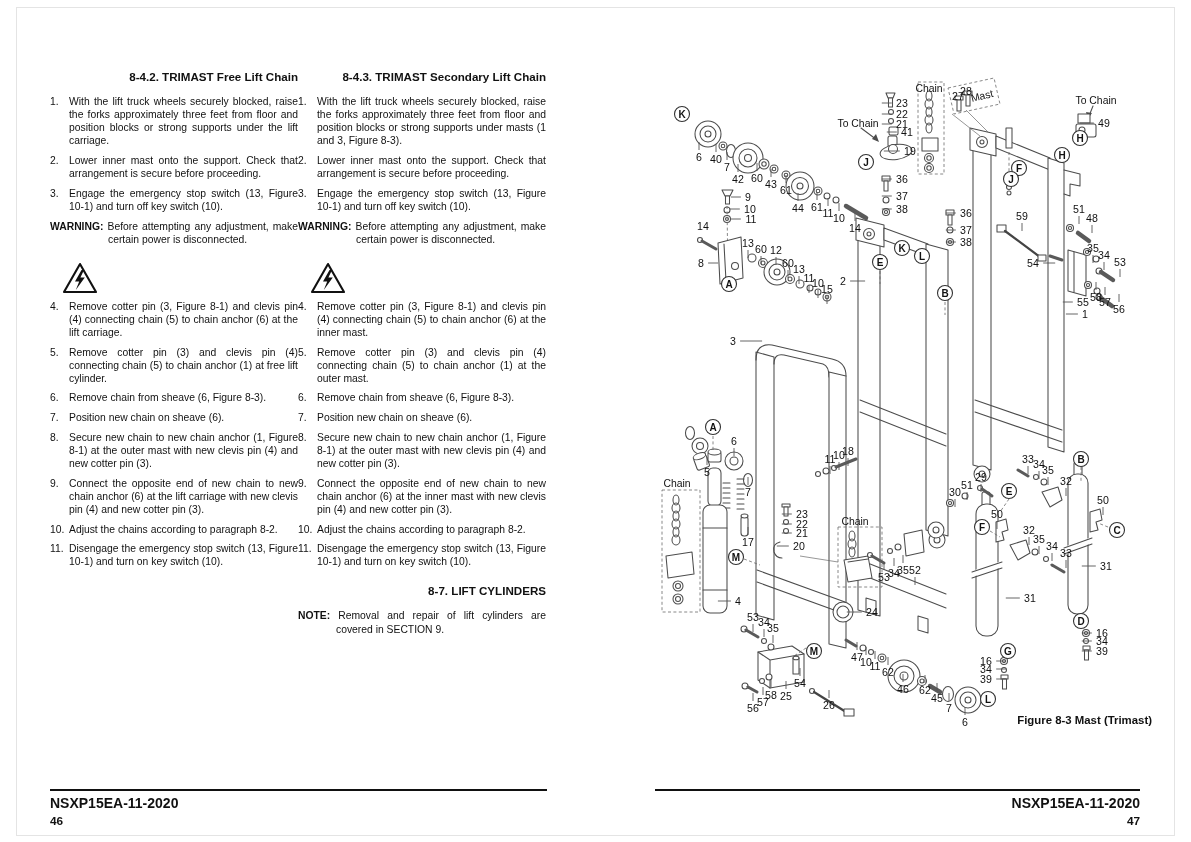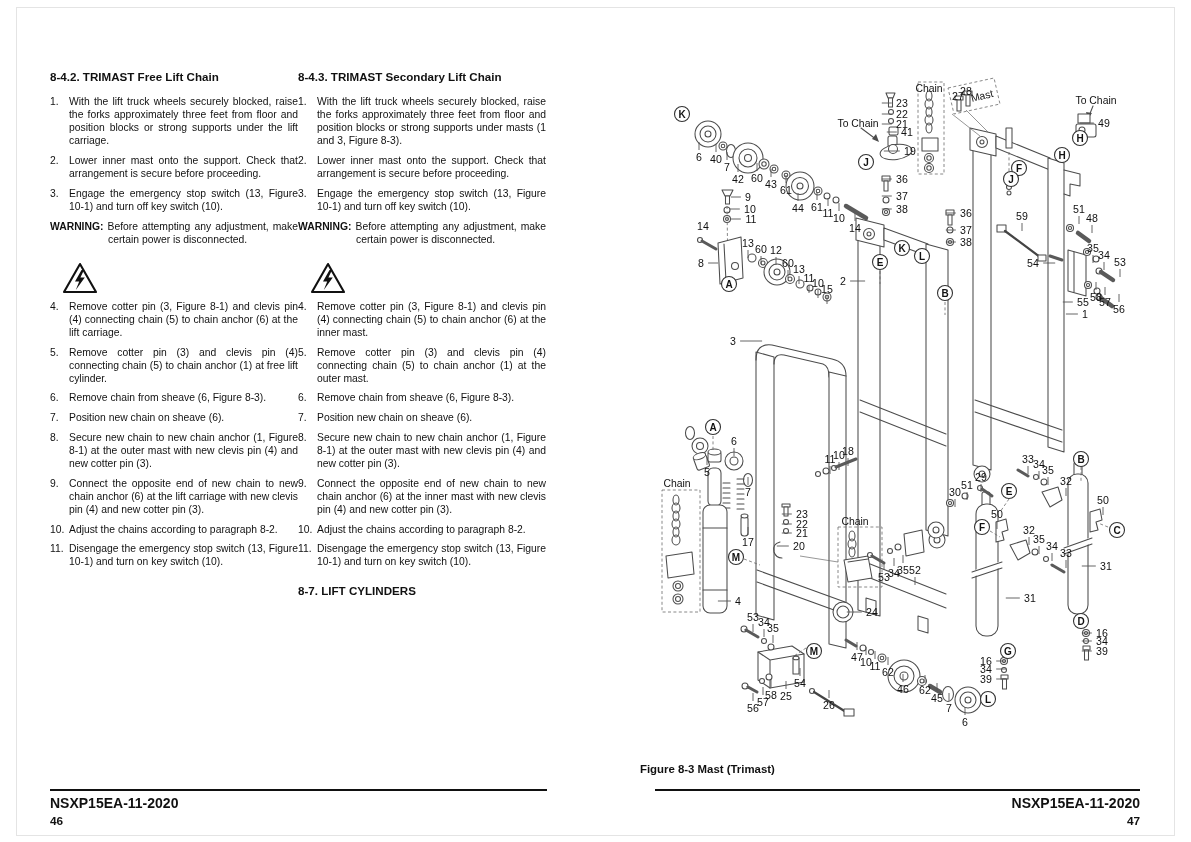--- a/index.html
+++ b/index.html
@@ -6,33 +6,33 @@
   body{
     width:1191px;height:842px;position:relative;overflow:hidden;
     background:#ffffff;color:#111;
     font-family:"Liberation Sans", sans-serif;
     -webkit-font-smoothing:antialiased;
   }
   .sheet-edge{position:absolute;left:16px;top:7px;right:16px;bottom:6px;border:1px solid #e4e4e4;pointer-events:none;}
   .col{position:absolute;top:70px;width:248px;font-size:10.35px;line-height:13.1px;text-align:justify;}
   #col1{left:50px;}
   #col2{left:298px;}
-  h2{font-size:11.6px;line-height:13px;margin:0 0 12px 0;font-weight:bold;text-align:left;}
+  h2{font-size:11.6px;line-height:13px;margin:0 0 12px 16px;font-weight:bold;text-align:right;}
   h2.mid{margin-top:16px;}
   .step{position:relative;padding-left:19px;margin:0 0 6.6px 0;}
   .step .num{position:absolute;left:0;top:0;}
   .hang{padding-left:58px;text-indent:-58px;margin:2px 0 16px 0;}
   .hang b{font-weight:bold;}
   .note-block{padding-left:38px;text-indent:-38px;margin:2px 0 0 0;}
   .warn-tri{margin:2px 0 6px 12px;height:32px;}
   .footer-rule{position:absolute;height:2px;background:#111;}
   .footer-code{position:absolute;font-size:14px;font-weight:bold;}
   .footer-page{position:absolute;font-size:11.8px;font-weight:bold;}
   #figure-svg{position:absolute;left:640px;top:60px;}
-  .caption{position:absolute;left:640px;top:763px;width:512px;text-align:left;font-size:11.4px;font-weight:bold;}
+  .caption{position:absolute;left:640px;top:714px;width:512px;text-align:right;font-size:11.4px;font-weight:bold;}
   
   .art{stroke:#4c4c4c;fill:none;stroke-width:1.05;stroke-linecap:round;stroke-linejoin:round;}
   .artf{stroke:#4c4c4c;fill:#fff;stroke-width:1.05;stroke-linejoin:round;}
   .thin{stroke:#6a6a6a;stroke-width:.7;}
   .dash{stroke:#6a6a6a;stroke-width:.8;stroke-dasharray:3 2.4;fill:none;}
   .rod{stroke:#5a5a5a;stroke-width:4.5;stroke-linecap:round;}
   .rod2{stroke:#5a5a5a;stroke-width:3;stroke-linecap:round;}
   .cable{stroke:#444;stroke-width:2.2;stroke-linecap:round;}
   .co{font-family:"Liberation Sans",sans-serif;font-size:10.6px;fill:#111;text-anchor:middle;dominant-baseline:central;}
   .colet{font-family:"Liberation Sans",sans-serif;font-size:10px;font-weight:bold;fill:#111;text-anchor:middle;dominant-baseline:central;}
@@ -89,20 +89,21 @@
       <div class="step"><span class="num">4.</span><span>Remove cotter pin (3, Figure 8-1) and clevis pin (4) connecting chain (5) to chain anchor (6) at the inner mast.</span></div>
       <div class="step"><span class="num">5.</span><span>Remove cotter pin (3) and clevis pin (4) connecting chain (5) to chain anchor (1) at the outer mast.</span></div>
       <div class="step"><span class="num">6.</span><span>Remove chain from sheave (6, Figure 8-3).</span></div>
       <div class="step"><span class="num">7.</span><span>Position new chain on sheave (6).</span></div>
       <div class="step"><span class="num">8.</span><span>Secure new chain to new chain anchor (1, Figure 8-1) at the outer mast with new clevis pin (4) and new cotter pin (3).</span></div>
       <div class="step"><span class="num">9.</span><span>Connect the opposite end of new chain to new chain anchor (6) at the inner mast with new clevis pin (4) and new cotter pin (3).</span></div>
       <div class="step"><span class="num">10.</span><span>Adjust the chains according to paragraph 8-2.</span></div>
       <div class="step"><span class="num">11.</span><span>Disengage the emergency stop switch (13, Figure 10-1) and turn on key switch (10).</span></div>
     </div>
   <h2 class="mid">8-7. LIFT CYLINDERS</h2>
+  <p class="note-block"><b>NOTE:</b> <span>Removal and repair of lift cylinders are covered in SECTION 9.</span></p>
 </div>
 
 <div class="footer-rule" style="left:50px;top:789px;width:497px;"></div>
 <div class="footer-code" style="left:50px;top:795px;">NSXP15EA-11-2020</div>
 <div class="footer-page" style="left:50px;top:814px;">46</div>
 
 <svg id="figure-svg" width="551" height="700" viewBox="640 60 551 700">
   <g>
 
     <polygon class="artf" points="756,352 774,357 774,620 756,615"></polygon>

